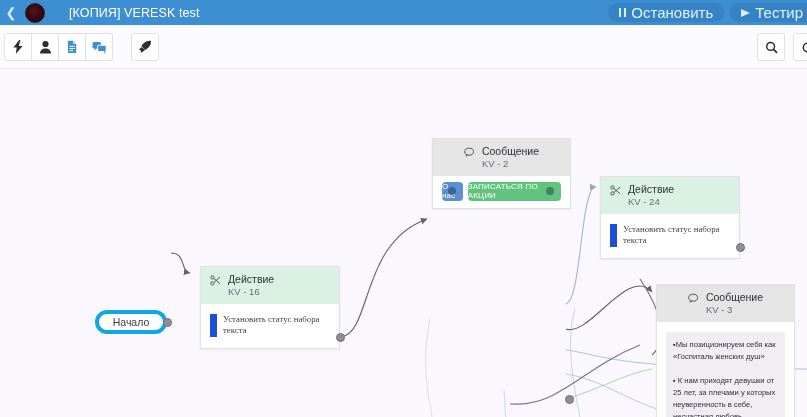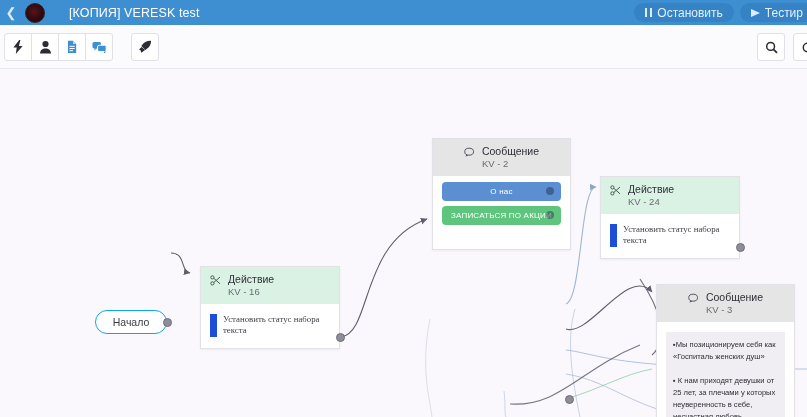--- a/index.html
+++ b/index.html
@@ -27,21 +27,21 @@
   }
   .app-title {
     margin-left: 24px; color: #ffffff; font-size: 12.5px; letter-spacing: .1px;
     white-space: nowrap;
   }
   .topbar-right {
     margin-left: auto; display: flex; align-items: center; gap: 6px; padding-right: 0px;
   }
   .pill-btn {
     display: flex; align-items: center; gap: 5px;
-    background: #3582c4; color: #e2f0fb; font-size: 12px;
+    background: #3582c4; color: #e2f0fb; font-size: 15px;
     border-radius: 11px; height: 19px; padding: 0 11px; cursor: pointer;
     white-space: nowrap;
   }
   .pill-btn.truncated { border-top-right-radius:0; border-bottom-right-radius:0; padding-right: 4px;}
   .ic-pause { display:inline-block; width:7px; height:9px;
     border-left: 2.5px solid #dceefb; border-right: 2.5px solid #dceefb; }
   .ic-send { display:inline-block; width:0; height:0;
     border-left: 9px solid #dceefb; border-top: 4.5px solid transparent; border-bottom: 4.5px solid transparent; }
 
   
@@ -60,21 +60,21 @@
   .tb-btn.single { border-radius: 3px; margin-left: 0; }
 
   
   .canvas { position: absolute; left: 0; top: 69px; width: 807px; height: 348px;
     background: #faf8fc; overflow: hidden; }
   .edges { position: absolute; left:0; top:0; width: 807px; height: 348px; }
 
   
   .start-node {
     position: absolute; left: 95px; top: 241px; width: 72px; height: 24px;
-    background: #ffffff; border: 1px solid #0ea5e9; border-radius: 13px;
+    background: #ffffff; border: 4px solid #0ea5e9; border-radius: 13px;
     display: flex; align-items: center; justify-content: center;
     font-size: 10.5px; color: #3b3b42; cursor: pointer;
   }
   .anchor {
     position: absolute; width: 9px; height: 9px; border-radius: 50%;
     background: #8e8e99; border: 1px solid #6f6f7a;
   }
 
   
   .node { position: absolute; background: #ffffff; border: 1px solid #e3e1e8;
@@ -84,21 +84,21 @@
   .node-head .sub { font-size: 9.5px; color: #6a6a75; line-height: 1.25; margin-top: 1px;}
   .head-green { background: #d9f2e3; }
   .head-blue  { background: #e5e5e5; justify-content: center; }
   .node-body { padding: 10px 9px 11px 9px; }
   .body-line { font-size: 8.8px; color: #3f3f48; border-left: 7px solid #1d4ed8;
     padding-left: 6px; line-height: 1.3; font-family: Liberation Serif, serif; }
   .msg-text {
     background: #f0eef2; padding: 7px 7px 8px 7px; font-size: 7.6px;
     color: #2e2e36; line-height: 1.58; white-space: pre-line;
   }
-  .btn-list { padding: 6px 9px 24px 9px; display: flex; flex-direction: column; gap: 5px; }
+  .btn-list { padding: 6px 9px 7px 9px; display: flex; flex-direction: row; gap: 5px; }
   .kb-btn {
     position: relative; height: 19px; border-radius: 4px;
     display: flex; align-items: center; justify-content: center;
     font-size: 8px; color: #ffffff; letter-spacing: .2px; cursor: pointer;
   }
   .kb-blue  { background: #5b8fd1; }
   .kb-green { background: #5fc47e; }
   .kb-dot { position: absolute; right: 7px; top: 50%; transform: translateY(-50%);
     width: 8px; height: 8px; border-radius: 50%; background: rgba(30,45,70,.45); }
 

